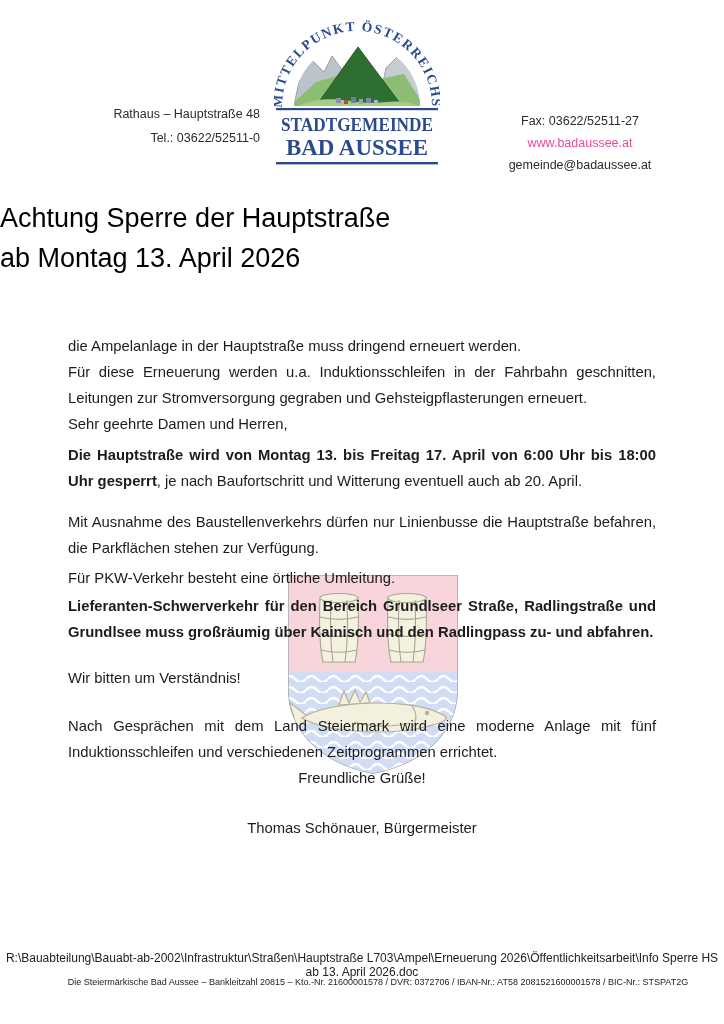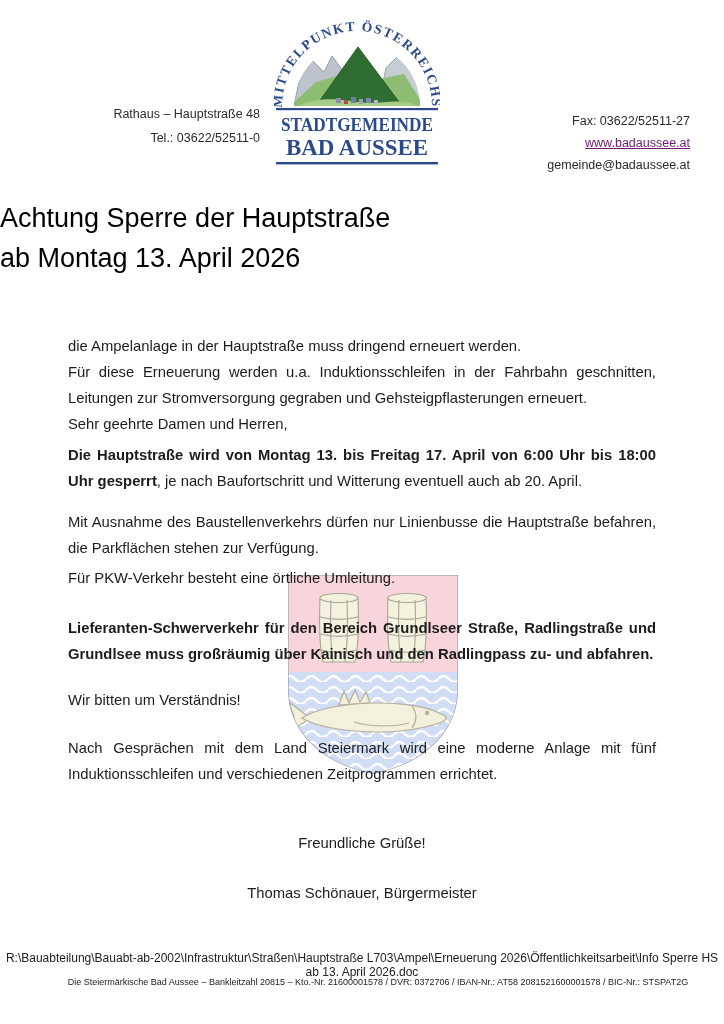--- a/index.html
+++ b/index.html
@@ -7,47 +7,47 @@
     position:relative; width:724px; height:1024px; background:#ffffff;
     font-family:"Liberation Sans", sans-serif; color:#1a1a1a; overflow:hidden;
   }
   
   .hdr-left {
     position:absolute; left:0; top:102px; width:260px; text-align:right;
     font-size:12.5px; line-height:24px; color:#2b2b2b;
   }
   .hdr-left .serifline { font-family:"Liberation Serif", serif; font-size:13px; }
   .hdr-right {
-    position:absolute; left:470px; top:110px; width:220px; text-align:right;
+    position:absolute; left:470px; top:110px; width:220px; text-align:center;
     font-size:12.5px; line-height:22px; color:#2b2b2b;
   }
-  .hdr-right .weblink { text-decoration:underline; color:#701a75; cursor:pointer; }
+  .hdr-right .weblink { color:#ec4899; cursor:pointer; }
   .logo { position:absolute; left:274px; top:14px; width:166px; height:154px; }
   
   .title {
     position:absolute; left:0; top:198px; width:724px; text-align:left;
     font-size:27px; font-weight:400; line-height:40px; color:#000;
   }
   
   .watermark { position:absolute; left:284px; top:572px; width:178px; height:205px; z-index:1; opacity:.97; }
   
   .bodytext {
     position:absolute; left:68px; top:310px; width:588px; z-index:2;
     font-size:14.8px; line-height:26px; color:#1c1c1c;
   }
   .jst { text-align:justify; }
   .bold { font-weight:700; }
   #p1 { margin-top:23px; }
   #p2 { margin-top:5px; }
   #p3 { margin-top:15px; }
   #p4 { margin-top:4px; }
-  #p5 { margin-top:24px; }
+  #p5 { margin-top:2px; }
   #p6 { margin-top:20px; }
   #p7 { margin-top:22px; }
-  #closing   { margin-top:43px; text-align:center; }
+  #closing   { text-align:center; }
   #signature { margin-top:24px; text-align:center; }
   
   .footer-path {
     position:absolute; left:0; top:951px; width:724px; text-align:center;
     font-size:12px; color:#222; letter-spacing:0;
   }
   .footer-bank {
     position:absolute; left:16px; top:977px; width:724px; text-align:center;
     font-size:9px; color:#222;
   }

